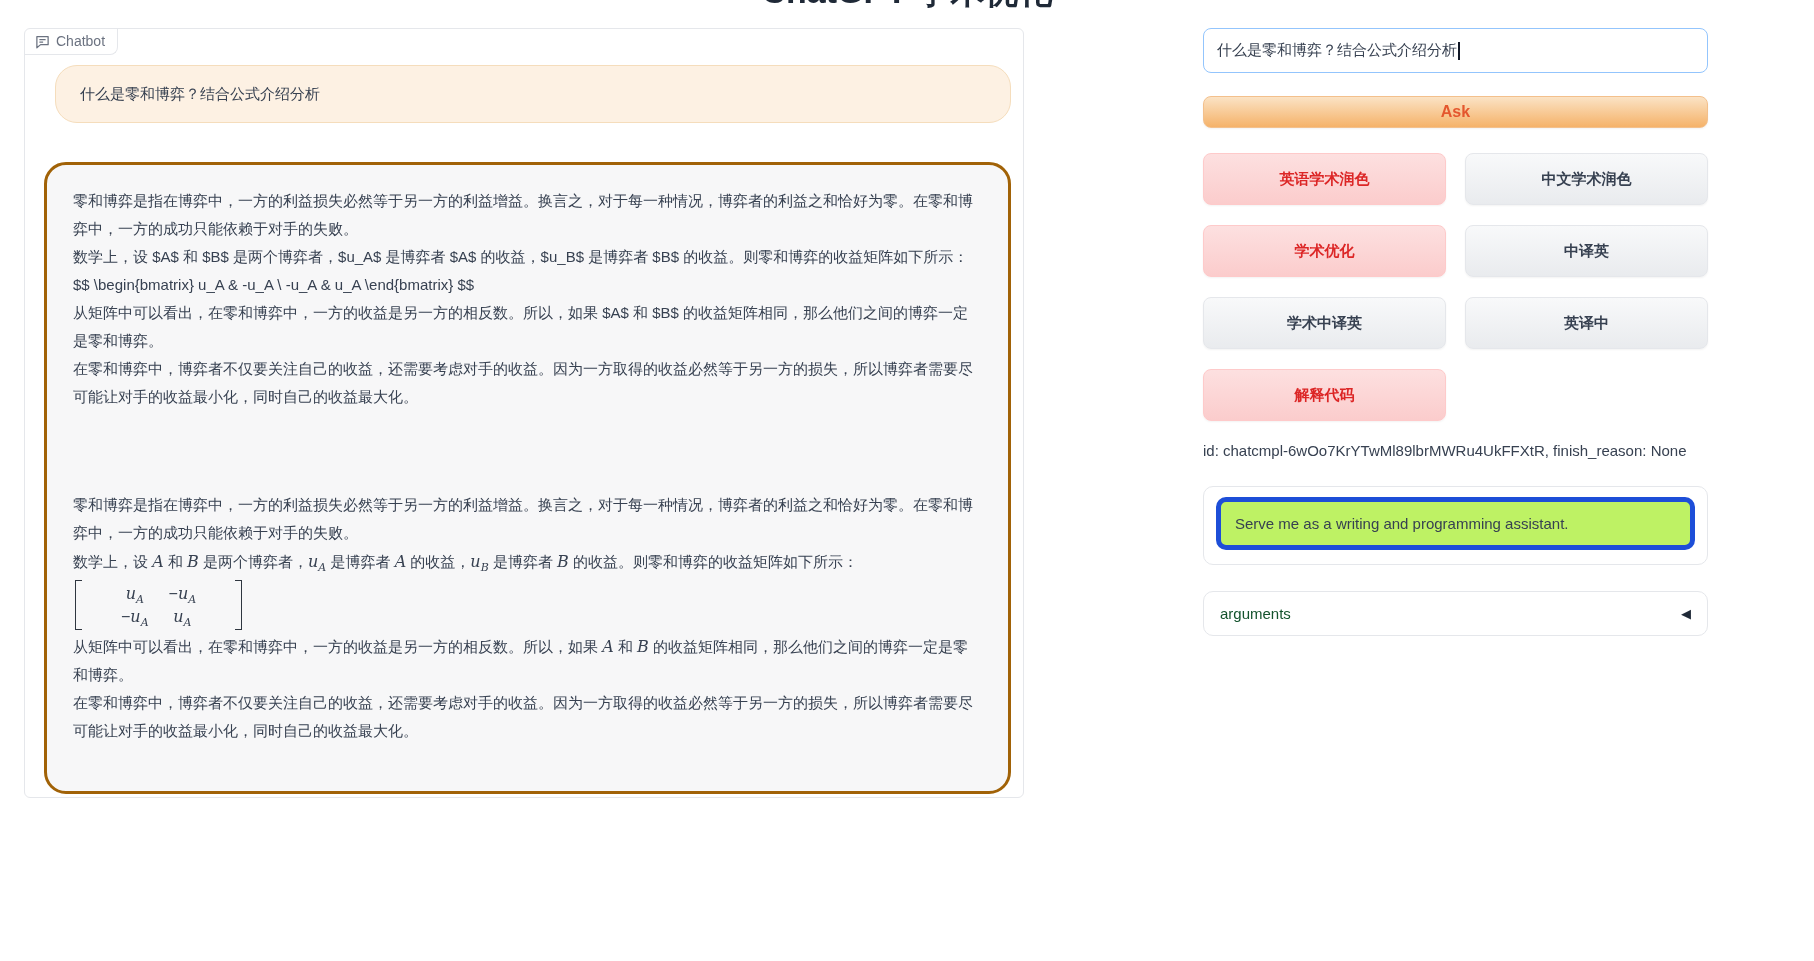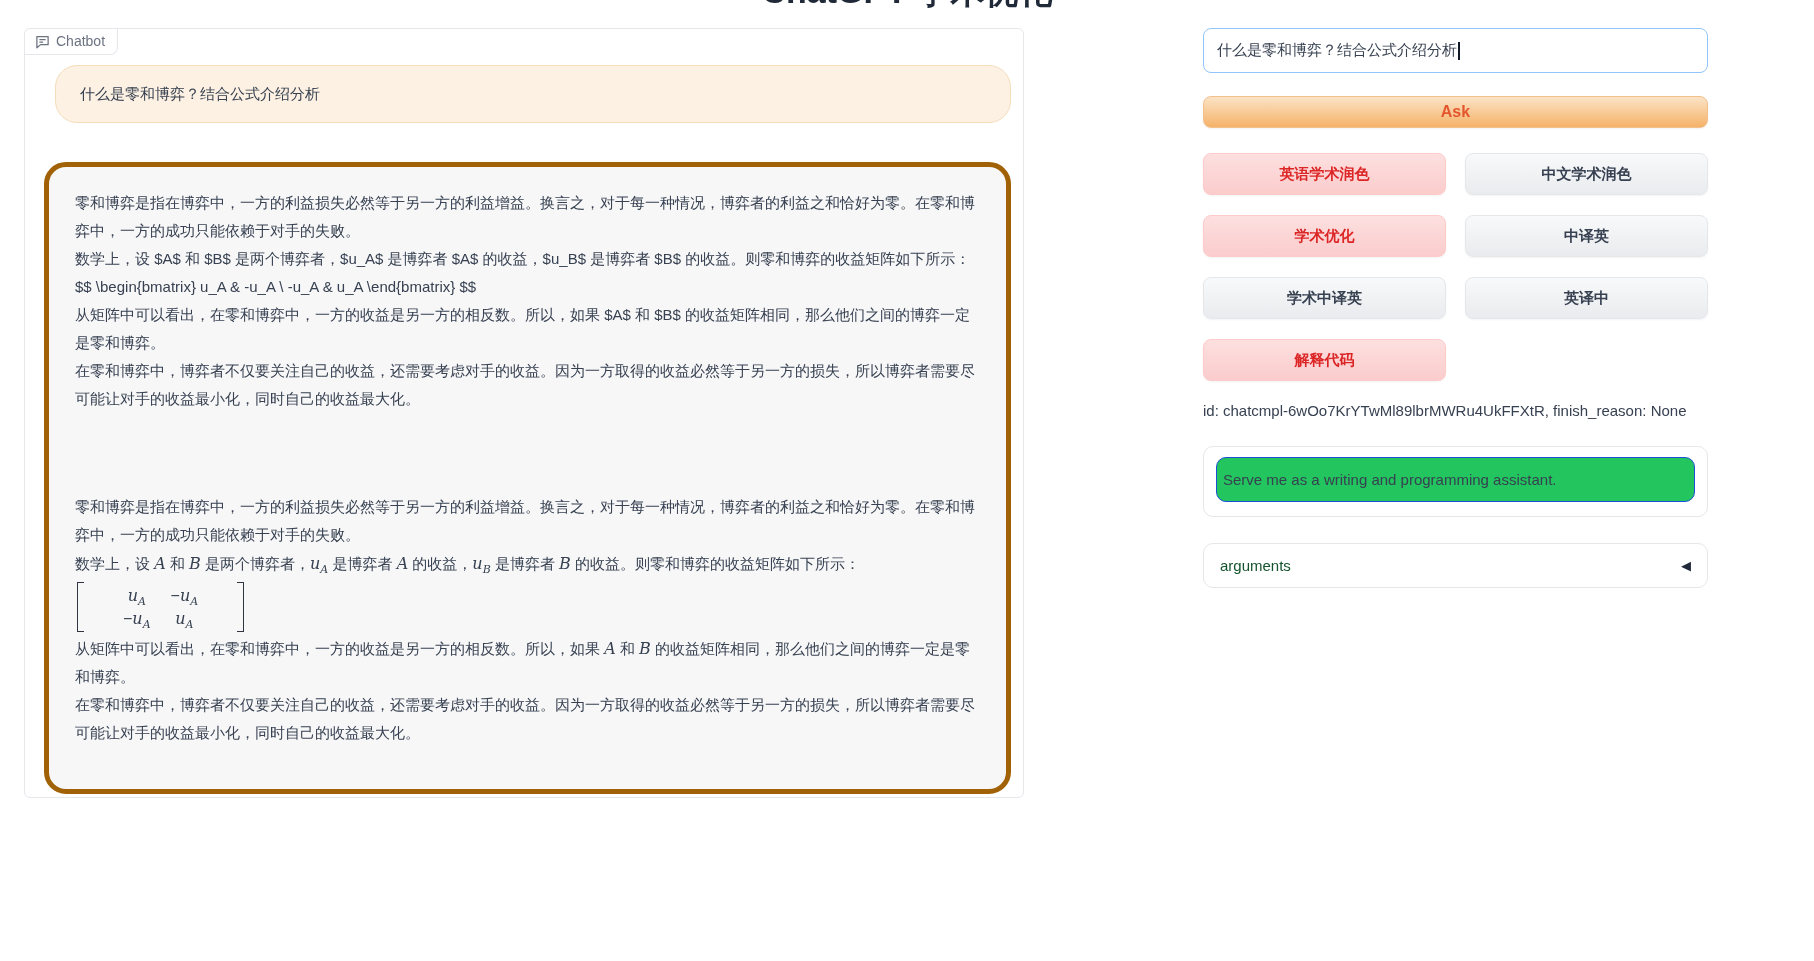--- a/index.html
+++ b/index.html
@@ -34,21 +34,21 @@
 
   .user-bubble {
     position:absolute; left:30px; right:12px; top:36px;
     padding:16px 24px;
     background:#fdf1e3; border:1px solid #f5ddbc; border-radius:22px;
     font-size:15px; line-height:24px; color:#374151;
   }
   .bot-bubble {
     position:absolute; left:19px; right:12px; top:133px; height:632px;
     padding:22px 26px;
-    background:#f7f7f8; border:5px solid #a16207; border-radius:22px;
+    background:#f7f7f8; border:3px solid #a16207; border-radius:22px;
     font-size:15px; line-height:28px; color:#374151;
   }
   .para { margin:0; }
   .block-gap { height:80px; }
 
   
   .mvar { font-family:"DejaVu Serif","Liberation Serif",serif; font-style:italic; font-size:16px; }
   sub.msub { font-size:11px; line-height:0; }
   .math-line { line-height:30px; }
   .matrix { display:inline-flex; align-items:stretch; margin:3px 0 3px 2px; vertical-align:middle;gap:27px; }
@@ -75,43 +75,43 @@
   .ask-btn {
     display:block; margin-top:23px; width:100%; height:32px;
     border:1px solid #f3c08c; border-radius:8px;
     background:linear-gradient(to bottom,#fbe3c5 0%,#f5b269 100%);
     color:#e4572e; font-weight:700; font-size:16px; font-family:inherit;
     cursor:pointer; box-shadow:0 1px 2px rgba(0,0,0,.05);
   }
 
   .fn-grid { margin-top:25px; display:grid; grid-template-columns:1fr 1fr; gap:20px 19px; }
   .fn-btn {
-    height:42px; border-radius:8px; font-family:inherit;
+    height:52px; border-radius:8px; font-family:inherit;
     font-weight:600; font-size:15px; cursor:pointer;
     box-shadow:0 1px 2px rgba(0,0,0,.05);
   }
   .fn-btn.gray {
     background:linear-gradient(to bottom,#f8f9fa 0%,#e9ebee 100%);
     border:1px solid #e5e7eb; color:#374151;
   }
   .fn-btn.red {
     background:linear-gradient(to bottom,#fde0e0 0%,#fbcccc 100%);
     border:1px solid #fecaca; color:#dc2626;
   }
 
   .status-line { margin-top:21px; font-size:15px; color:#374151; }
 
   .sys-card {
     margin-top:27px; border:1px solid #e5e7eb; border-radius:10px;
     background:#fff; padding:10px 12px 14px;
   }
   .sys-label { font-size:14px; color:#6b7280; margin:2px 0 9px 2px; }
   .sys-input {
-    border:1px solid #1d4ed8; border-radius:10px; background:#22c55e;
-    padding:13px 6px; font-size:15px; color:#374151;
+    border:5px solid #1d4ed8; border-radius:10px; background:#bef264;
+    padding:13px 14px; font-size:15px; color:#374151;
   }
 
   .accordion {
     margin-top:26px; height:45px; border:1px solid #e5e7eb; border-radius:10px;
     background:#fff; display:flex; align-items:center; justify-content:space-between;
     padding:0 16px; cursor:pointer;
   }
   .acc-label { font-size:15px; color:#14532d; }
   .acc-icon { font-size:13px; color:#1f2937; }
 </style>

